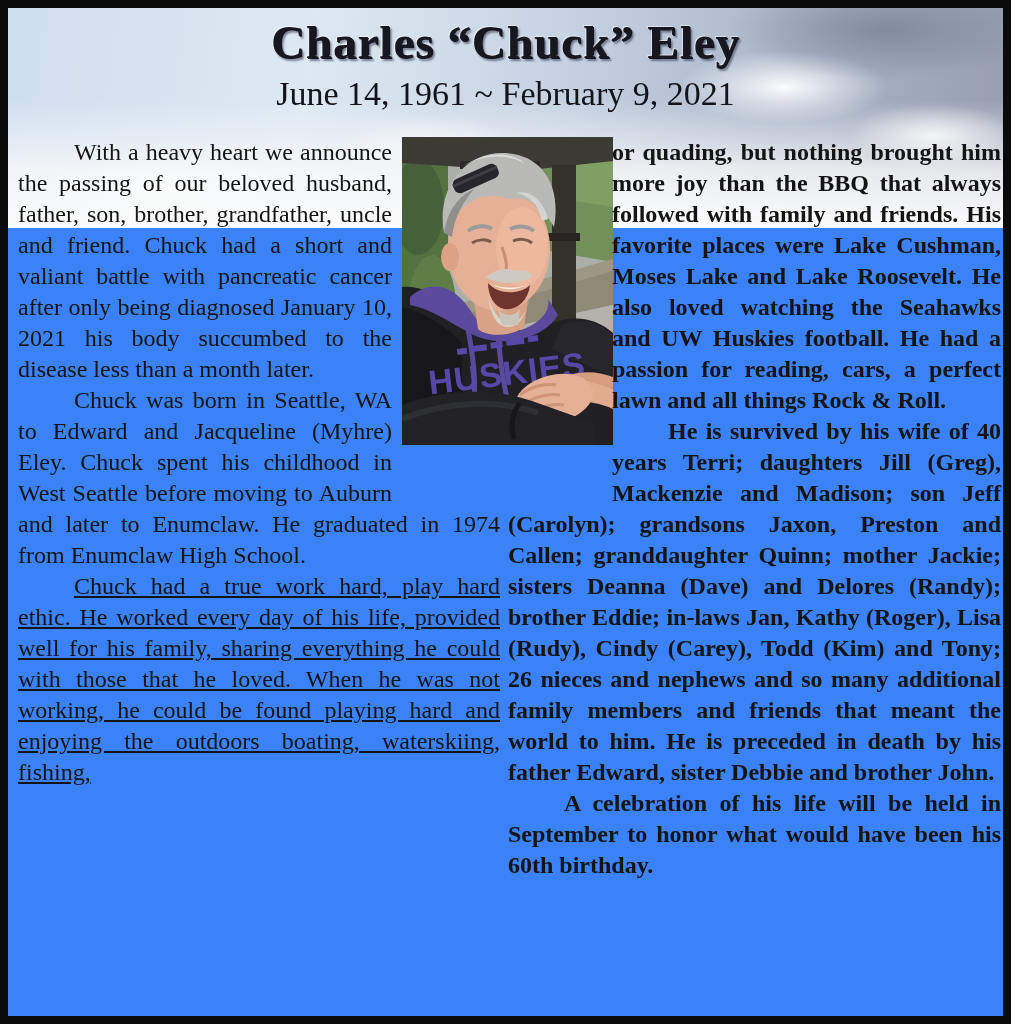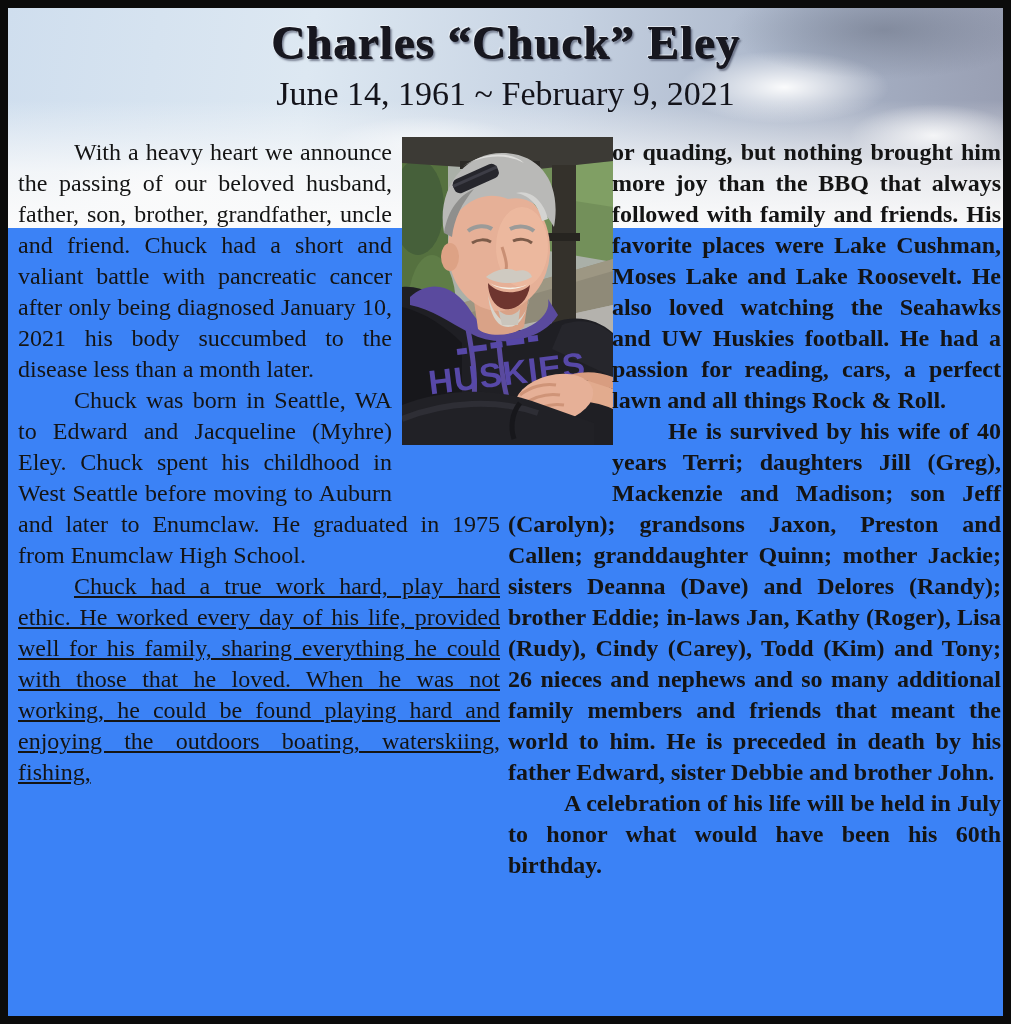--- a/index.html
+++ b/index.html
@@ -165,24 +165,24 @@
         <path d="M0,282 C44,264 96,262 136,276" stroke="#2e2e35" stroke-width="6" fill="none"></path>
         <path d="M118,266 C110,276 108,290 112,302" stroke="#17171b" stroke-width="5" fill="none"></path>
       </g>
     </svg>
   </div>
 
   <div class="columns">
     <div class="col left">
       <div class="wrap-spacer-right"></div>
       <p class="indent">With a heavy heart we announce the passing of our beloved husband, father, son, brother, grandfather, uncle and friend. Chuck had a short and valiant battle with pancreatic cancer after only being diagnosed January 10, 2021 his body succumbed to the disease less than a month later.</p>
-      <p class="indent">Chuck was born in Seattle, WA to Edward and Jacqueline (Myhre) Eley. Chuck spent his childhood in West Seattle before moving to Auburn and later to Enumclaw. He graduated in 1975 from Enumclaw High School.</p>
+      <p class="indent">Chuck was born in Seattle, WA to Edward and Jacqueline (Myhre) Eley. Chuck spent his childhood in West Seattle before moving to Auburn and later to Enumclaw. He graduated in 1974 from Enumclaw High School.</p>
       <p class="indent continue">Chuck had a true work hard, play hard ethic. He worked every day of his life, provided well for his family, sharing everything he could with those that he loved. When he was not working, he could be found playing hard and enjoying the outdoors boating, waterskiing, fishing,</p>
     </div>
     <div class="col right">
       <div class="wrap-spacer-left"></div>
       <p>or quading, but nothing brought him more joy than the BBQ that always followed with family and friends. His favorite places were Lake Cushman, Moses Lake and Lake Roosevelt. He also loved watching the Seahawks and UW Huskies football. He had a passion for reading, cars, a perfect lawn and all things Rock &amp; Roll.</p>
       <p class="indent">He is survived by his wife of 40 years Terri; daughters Jill (Greg), Mackenzie and Madison; son Jeff (Carolyn); grandsons Jaxon, Preston and Callen; granddaughter Quinn; mother Jackie; sisters Deanna (Dave) and Delores (Randy); brother Eddie; in-laws Jan, Kathy (Roger), Lisa (Rudy), Cindy (Carey), Todd (Kim) and Tony; 26 nieces and nephews and so many additional family members and friends that meant the world to him. He is preceded in death by his father Edward, sister Debbie and brother John.</p>
-      <p class="indent">A celebration of his life will be held in July to honor what would have been his 60th birthday.</p>
+      <p class="indent">A celebration of his life will be held in September to honor what would have been his 60th birthday.</p>
     </div>
   </div>
 
 </div>
 
 </body></html>

